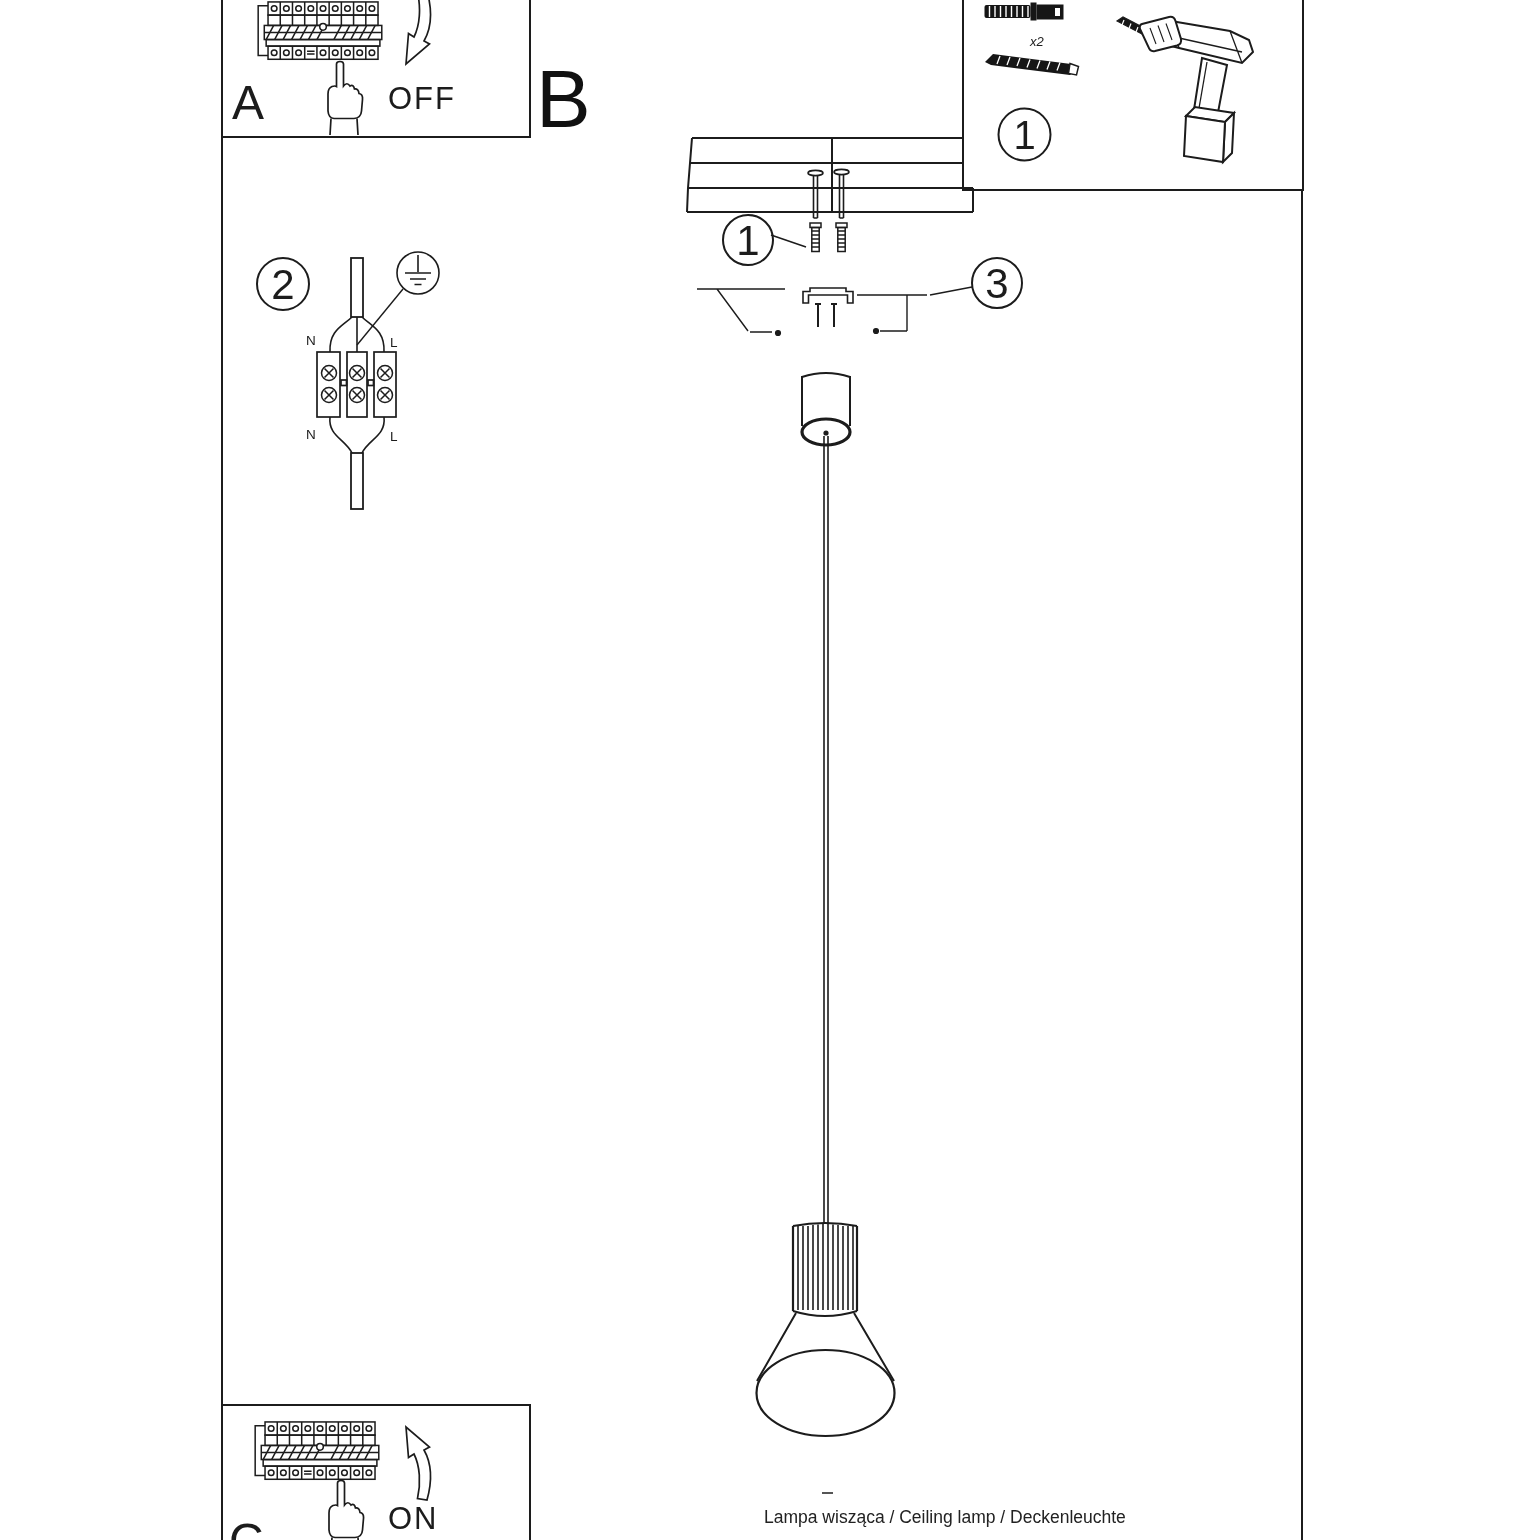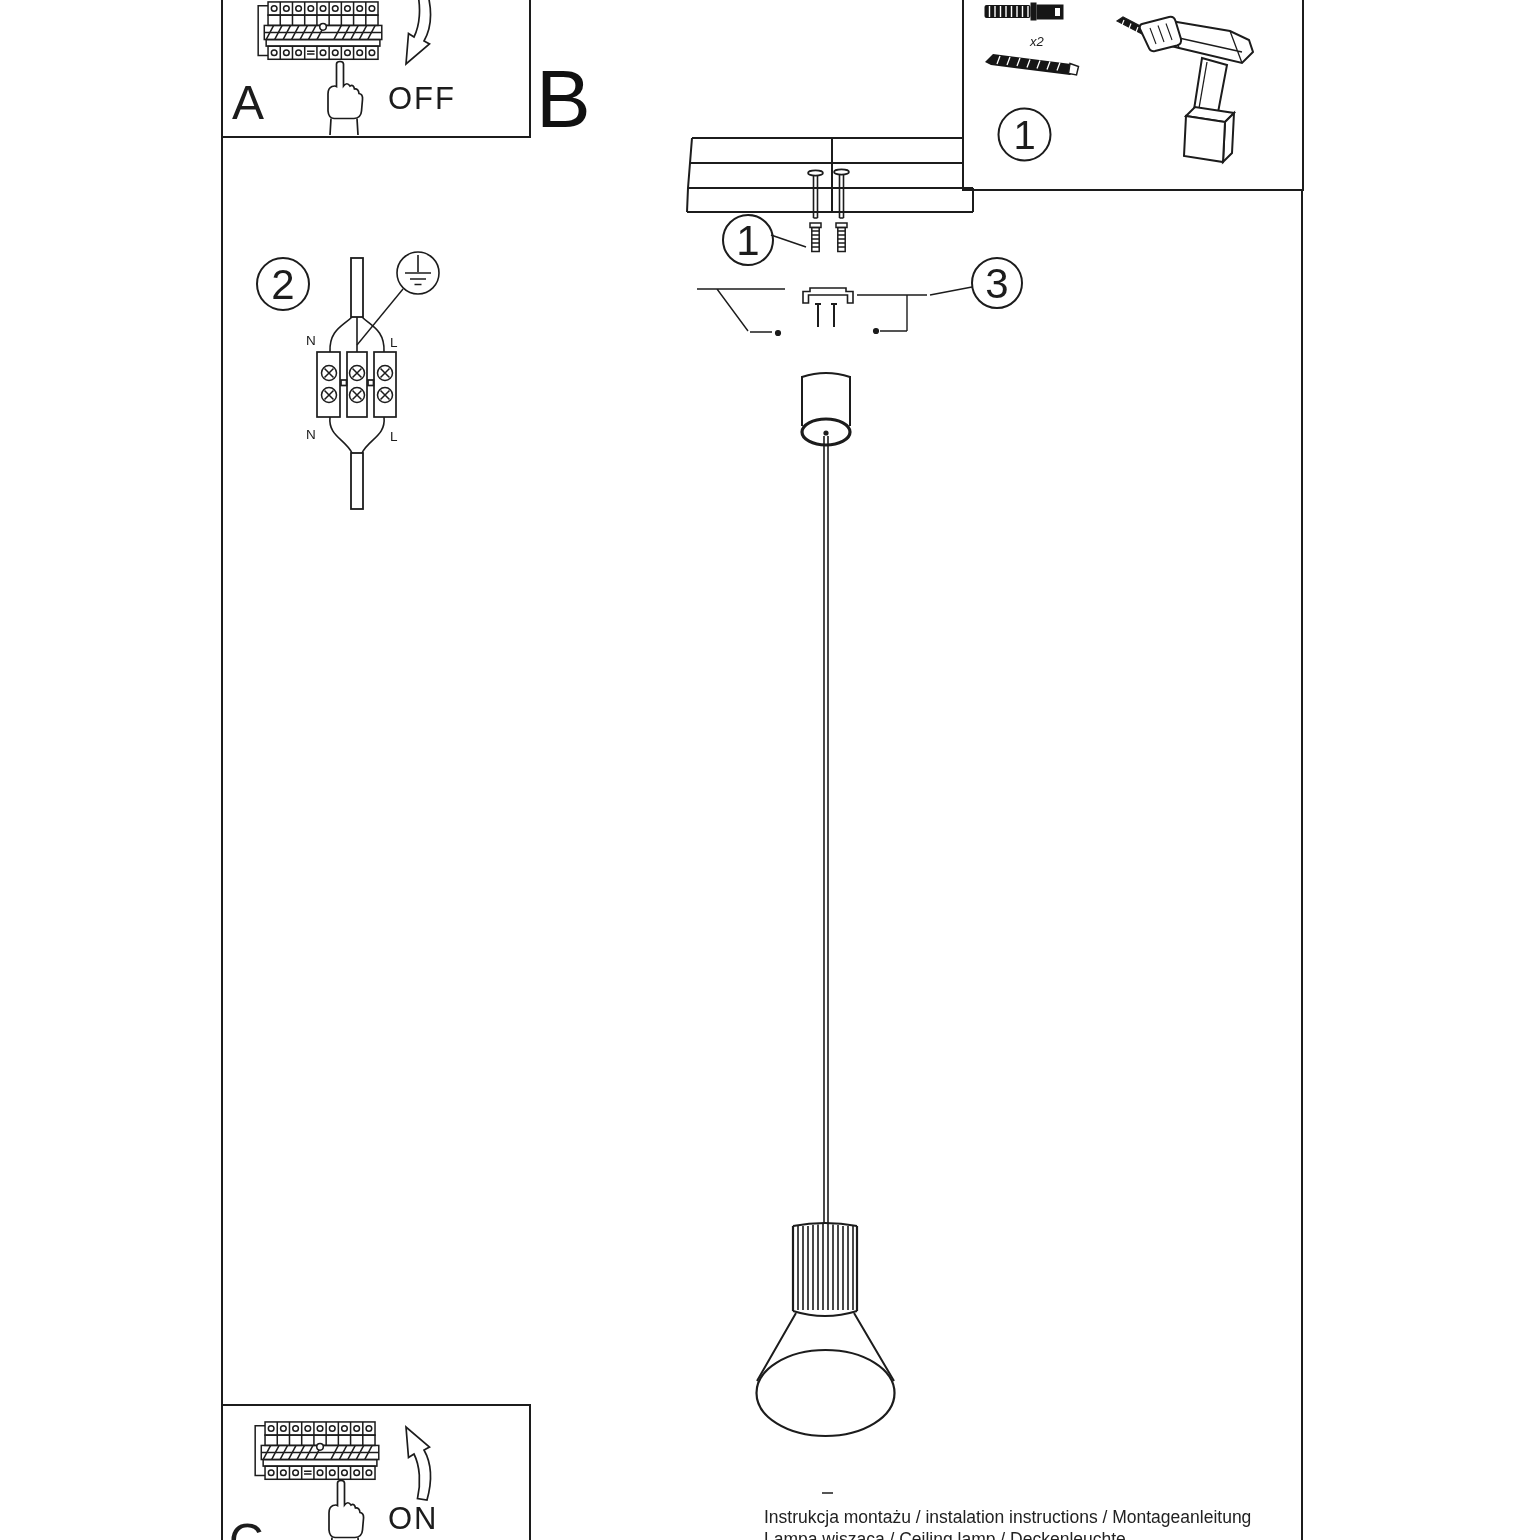--- a/index.html
+++ b/index.html
@@ -252,17 +252,16 @@
       <use href="#breaker-panel" xlink:href="#breaker-panel" transform="translate(27,15) scale(0.94)"></use>
       <use href="#press-hand" xlink:href="#press-hand" transform="translate(97,74)"></use>
       <use href="#hollow-arrow" xlink:href="#hollow-arrow" transform="translate(176,94) scale(1,-1)"></use>
       <text class="step-letter" x="6" y="151">C</text>
       <text class="switch-word" x="165" y="123">ON</text>
     </svg>
   </div>
 
   <div class="stray-dash"></div>
   <div class="footer">
-    <div>Instrukcja montażu / instalation instructions / Montageanleitung</div>
     <div>Lampa wisząca / Ceiling lamp / Deckenleuchte</div>
   </div>
 
 </div>
 
 </body></html>

